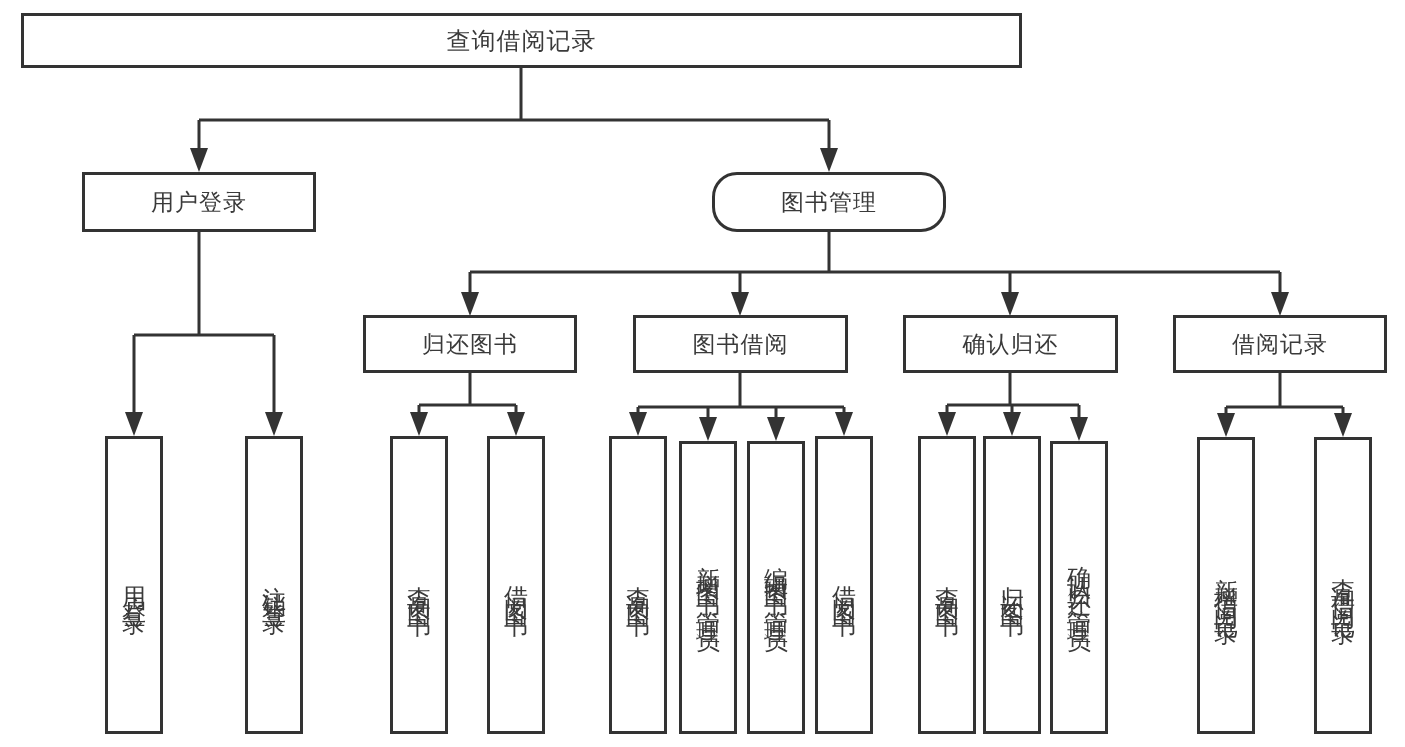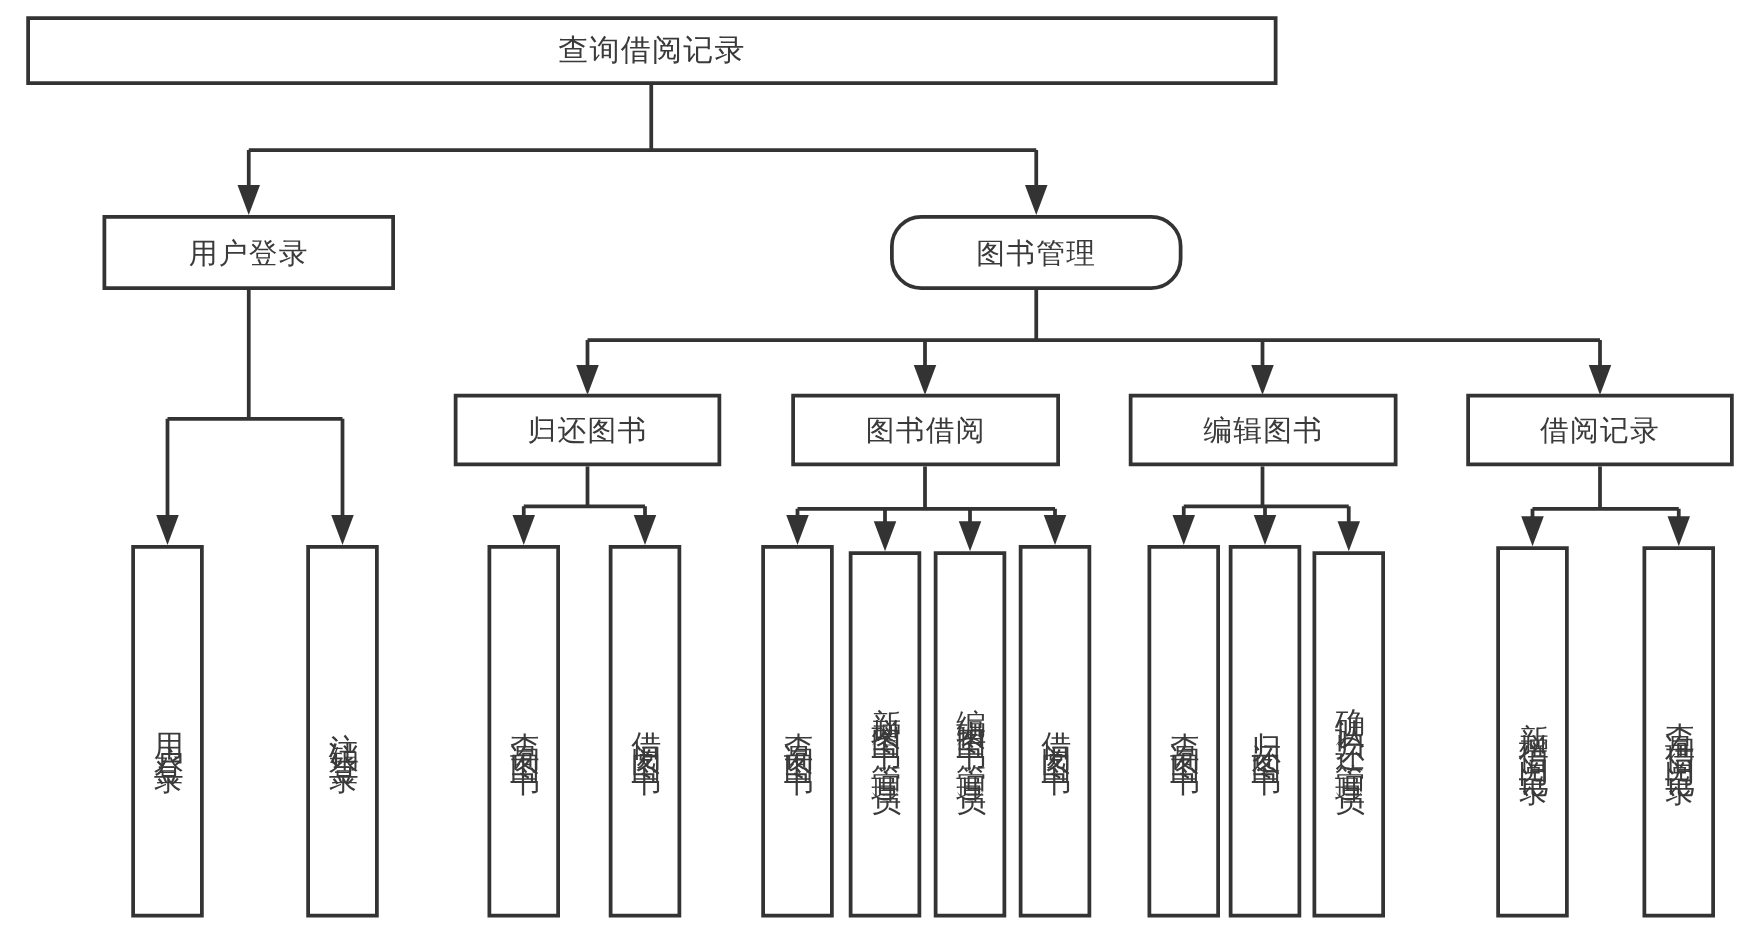--- a/index.html
+++ b/index.html
@@ -95,21 +95,21 @@
     </g>
   </svg>
 
   <div class="node node-h node-root" style="left:21px;top:13px;width:1001px;height:55px;">查询借阅记录</div>
 
   <div class="node node-h" style="left:82px;top:172px;width:234px;height:60px;">用户登录</div>
   <div class="node node-h" style="left:712px;top:172px;width:234px;height:60px;border-radius:25px;">图书管理</div>
 
   <div class="node node-h" style="left:363px;top:315px;width:214px;height:58px;">归还图书</div>
   <div class="node node-h" style="left:633px;top:315px;width:215px;height:58px;">图书借阅</div>
-  <div class="node node-h" style="left:903px;top:315px;width:215px;height:58px;">编辑图书</div>
+  <div class="node node-h" style="left:903px;top:315px;width:215px;height:58px;">确认归还</div>
   <div class="node node-h" style="left:1173px;top:315px;width:214px;height:58px;">借阅记录</div>
 
   <div class="node node-v" style="left:105px;top:436px;width:58px;height:298px;">
     <span class="vtext">用户登录</span>
   </div>
   <div class="node node-v" style="left:245px;top:436px;width:58px;height:298px;">
     <span class="vtext">注销登录</span>
   </div>
 
   <div class="node node-v" style="left:390px;top:436px;width:58px;height:298px;">

